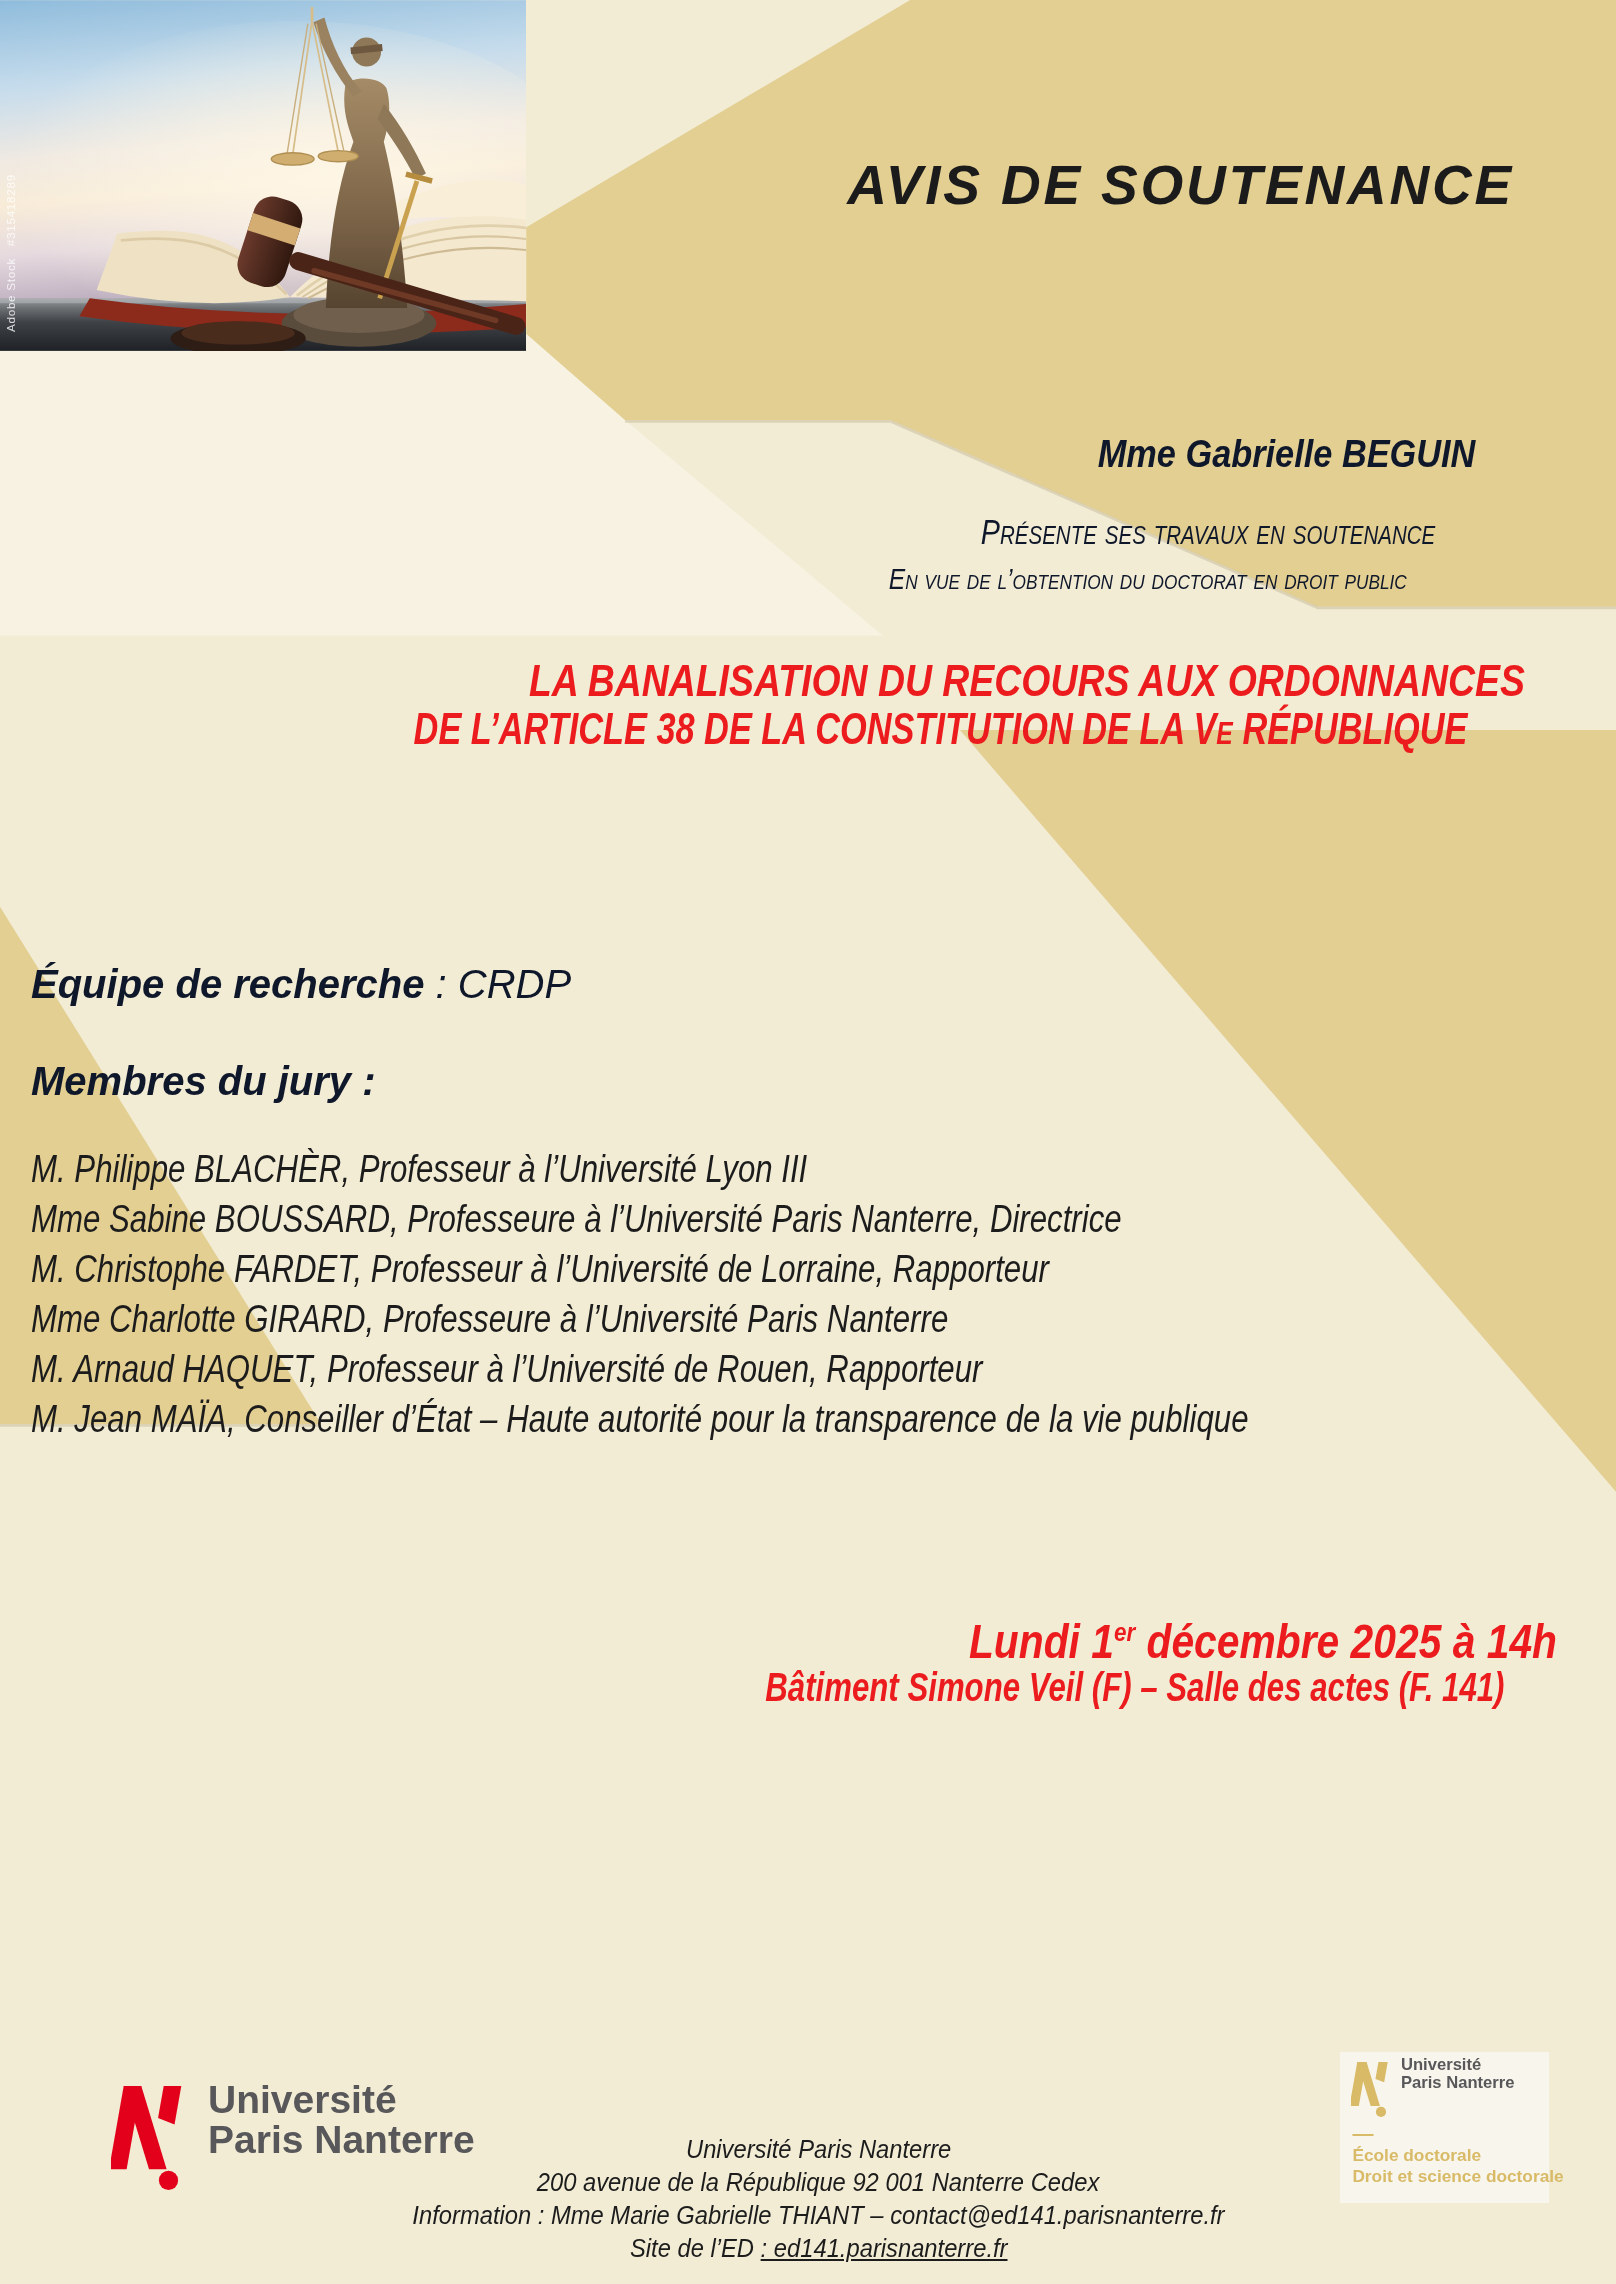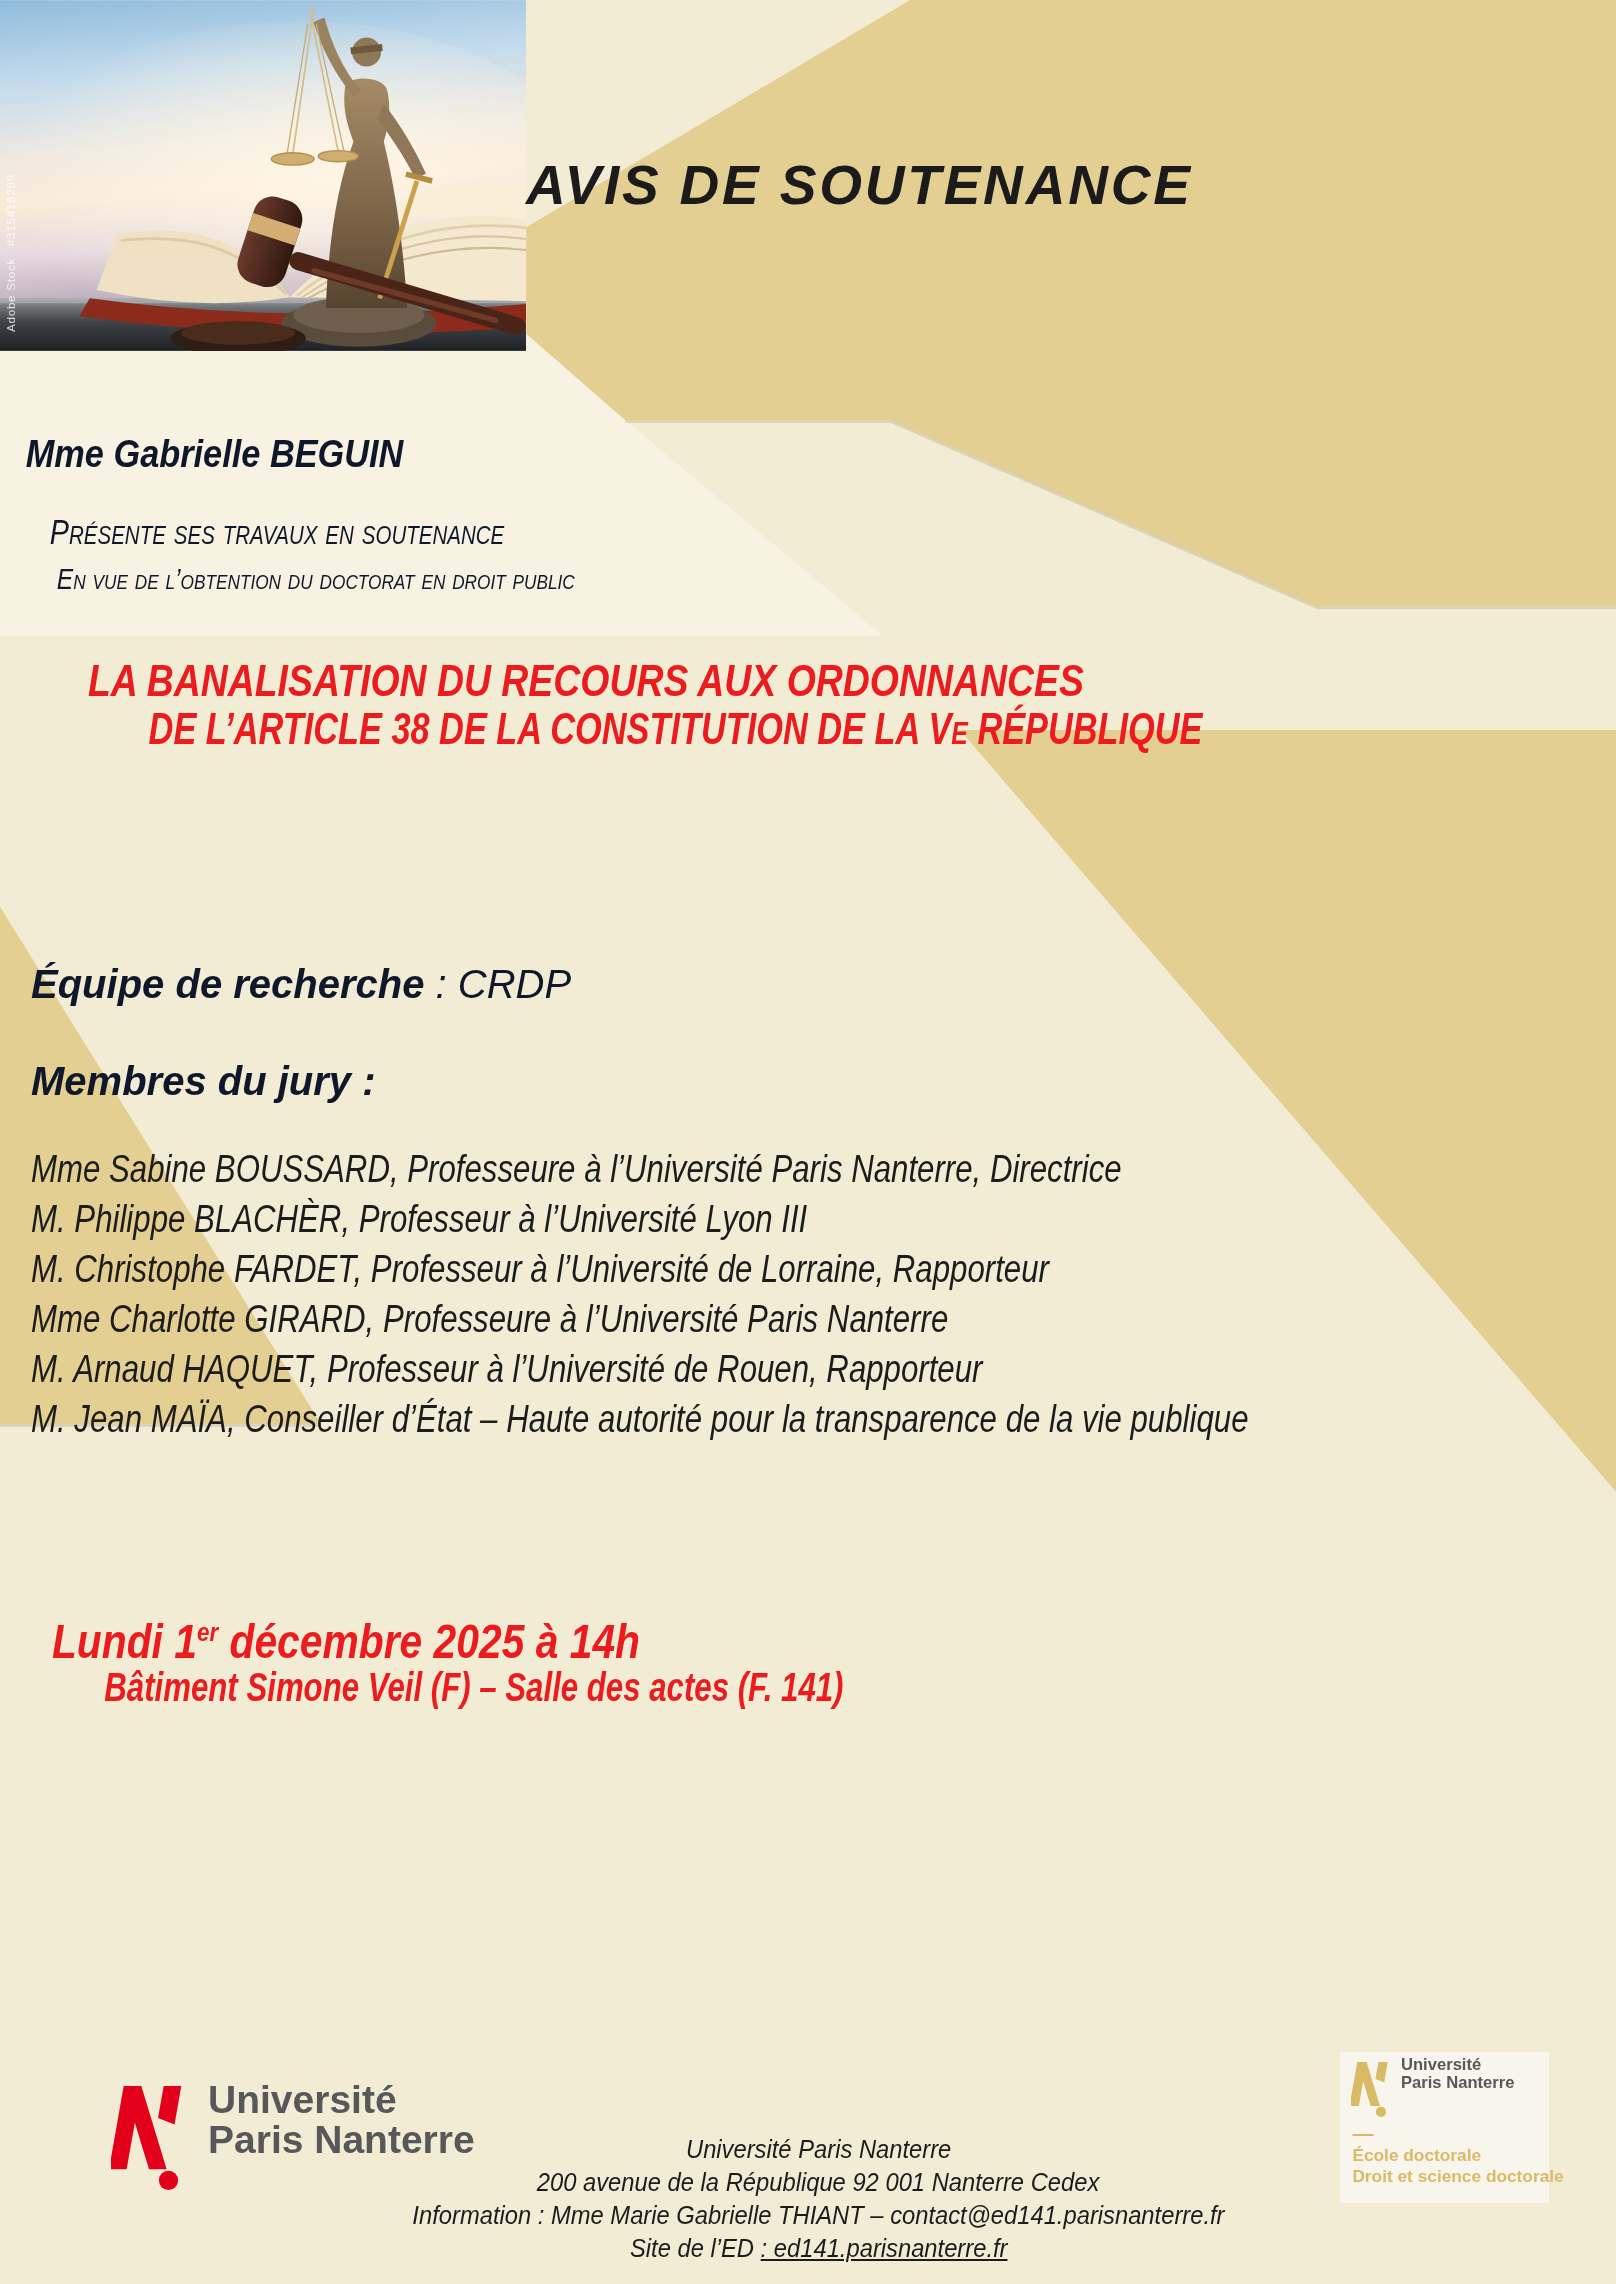--- a/index.html
+++ b/index.html
@@ -13,21 +13,21 @@
   
   .photo{position:absolute;left:0;top:0;width:526px;height:351px;}
   .photo svg{display:block;}
   .wm{
     position:absolute;left:4.1px;top:83px;width:249px;
     transform:rotate(-90deg) translateX(-249px);transform-origin:0 0;
     color:rgba(255,255,255,.8);font-size:11.7px;letter-spacing:0.7px;white-space:nowrap;
   }
   
   .line{position:absolute;white-space:nowrap;color:#0f172a;font-style:italic;}
-  .ctr{text-align:left;text-decoration:underline;}
+  .ctr{text-align:right;text-decoration:underline;}
   .sxc{display:inline-block;transform-origin:50% 50%;}
   .sxl{display:inline-block;transform-origin:0 50%;}
   .s95{transform:scaleX(.95);} .s88{transform:scaleX(.88);} .s85{transform:scaleX(.85);}
   .s82{transform:scaleX(.82);} .s80{transform:scaleX(.80);} .s78{transform:scaleX(.78);}
   .avis{left:526px;top:153px;width:988px;font-size:55px;font-weight:bold;letter-spacing:2.8px;color:#1B1B1B;}
   .candidate{left:0;top:432px;width:1501px;font-size:39px;font-weight:bold;}
   .smallcaps{font-variant:small-caps;}
   .sub1{left:0;top:512px;width:1485px;font-size:35px;}
   .sub2{left:0;top:562px;width:1464px;font-size:30px;}
   .red{color:#EC1C1E;margin-top:8px;}
@@ -174,22 +174,22 @@
   <div class="line thesis2 ctr red">
     <span class="sxc s78"><span>DE L’ARTICLE 38 DE LA CONSTITUTION DE LA V</span><span class="smallE">E</span><span> RÉPUBLIQUE</span></span>
   </div>
 
   <div class="line team">
     <b>Équipe de recherche</b><span> : CRDP</span>
   </div>
 
   <div class="line jurytitle">Membres du jury :</div>
   <div class="jury">
+    <div><span class="sxl s80">M. Philippe BLACHÈR, Professeur à l’Université Lyon III</span></div>
     <div><span class="sxl s80">Mme Sabine BOUSSARD, Professeure à l’Université Paris Nanterre, Directrice</span></div>
-    <div><span class="sxl s80">M. Philippe BLACHÈR, Professeur à l’Université Lyon III</span></div>
     <div><span class="sxl s80">M. Christophe FARDET, Professeur à l’Université de Lorraine, Rapporteur</span></div>
     <div><span class="sxl s80">Mme Charlotte GIRARD, Professeure à l’Université Paris Nanterre</span></div>
     <div><span class="sxl s80">M. Arnaud HAQUET, Professeur à l’Université de Rouen, Rapporteur</span></div>
     <div><span class="sxl s80">M. Jean MAÏA, Conseiller d’État – Haute autorité pour la transparence de la vie publique</span></div>
   </div>
 
   <div class="line date1 ctr red">
     <span class="sxc s85"><span>Lundi 1</span><sup>er</sup><span> décembre 2025 à 14h</span></span>
   </div>
   <div class="line date2 ctr red">

